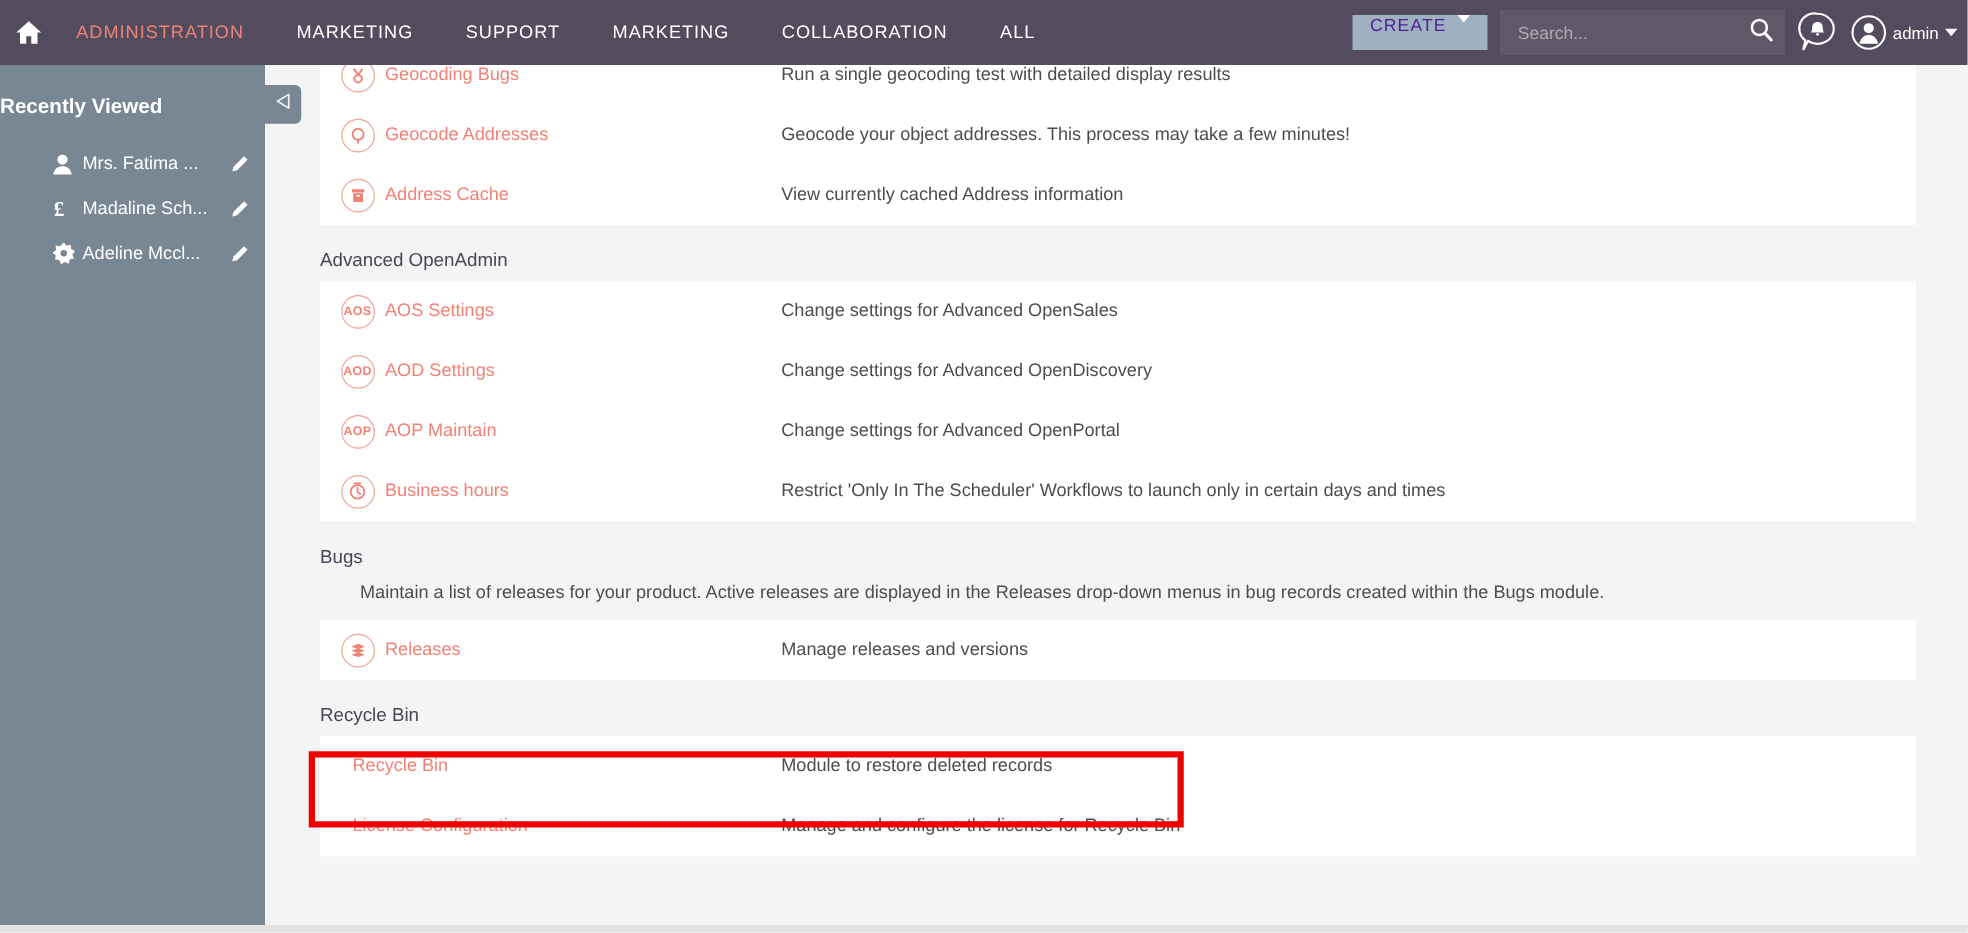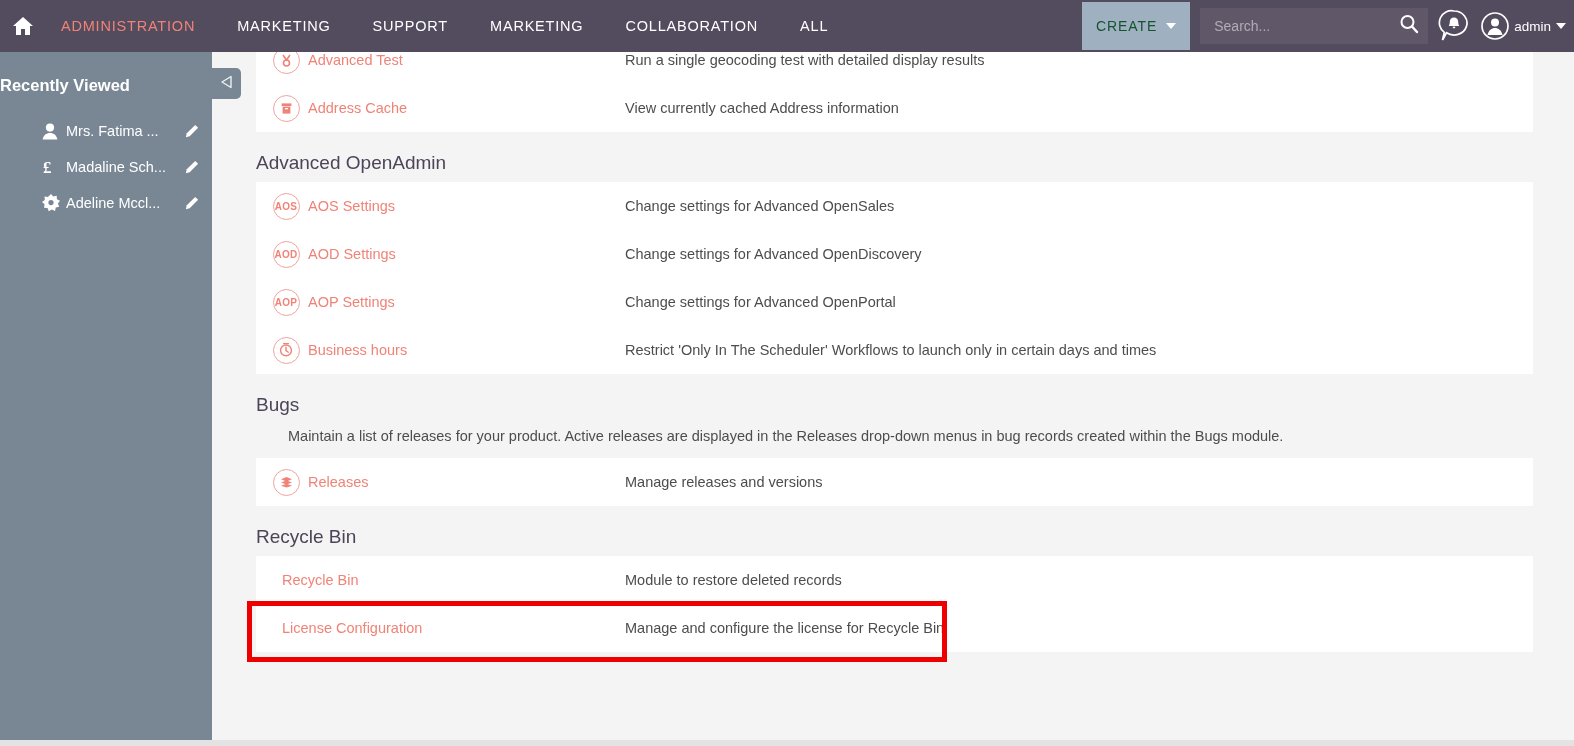--- a/index.html
+++ b/index.html
@@ -23,22 +23,22 @@
     padding: 0 21px; height: 52px; line-height: 52px;
     cursor: pointer; white-space: nowrap; font-weight: 400;
   }
   .nav-item.active { color: #f08377; }
 
   .topbar-right {
     position: absolute; right: 0; top: 0; height: 52px;
     display: flex; align-items: center; padding-right: 8px;
   }
   .create-btn {
-    background: #9fb1c1; color: #14532d; font-size: 14px; letter-spacing: 0.9px;
-    height: 48px; padding: 0 14px; display: flex; align-items: center;
+    background: #9fb1c1; color: #4c1d95; font-size: 14px; letter-spacing: 0.9px;
+    height: 28px; padding: 0 14px; display: flex; align-items: flex-start;
     gap: 9px; border: none; cursor: pointer; font-family: inherit;
   }
   .caret-down {
     width: 0; height: 0; border-left: 5px solid transparent;
     border-right: 5px solid transparent; border-top: 6px solid #ffffff;
   }
   .search-wrap {
     margin-left: 10px; width: 228px; height: 36px; background: #605869;
     display: flex; align-items: center; padding: 0 8px 0 14px;
   }
@@ -100,21 +100,21 @@
   }
   .row-title {
     color: #f08377; font-size: 14.5px; white-space: nowrap; cursor: pointer;
   }
   .row-title.no-icon { margin-left: 18px; }
   .row-desc {
     position: absolute; left: 369px; color: #4d4d4d; font-size: 14.5px;
     white-space: nowrap;
   }
   .section-head {
-    color: #4c4558; font-size: 19px; padding: 20px 0 8px 44px;
+    color: #4c4558; font-size: 15px; padding: 20px 0 8px 44px;
   }
   .section-sub {
     color: #4d4d4d; font-size: 14.5px; padding: 4px 0 14px 44px; margin-left: 32px;
   }
 
   
   .highlight-box {
     position: absolute; left: 35px; top: 549px; width: 700px; height: 61px;
     border: 5px solid #ee0000; pointer-events: none; z-index: 20;
   }
@@ -249,24 +249,36 @@
   <div class="panel" style="margin-top:-16px;">
     <div class="row">
       <span class="row-icon">
         <span class="cicon">
           <svg width="15" height="15" viewBox="0 0 15 15" aria-hidden="true">
             <path d="M4 2 l3.5 5 3.5-5" fill="none" stroke="#f08377" stroke-width="1.6"></path>
             <circle cx="7.5" cy="10" r="3" fill="none" stroke="#f08377" stroke-width="1.6"></circle>
           </svg>
         </span>
       </span>
-      <span class="row-title">Advanced Test</span>
+      <span class="row-title">Geocoding Bugs</span>
       <span class="row-desc">Run a single geocoding test with detailed display results</span>
     </div>
 
+    <div class="row">
+      <span class="row-icon">
+        <span class="cicon">
+          <svg width="15" height="15" viewBox="0 0 15 15" aria-hidden="true">
+            <circle cx="7.5" cy="6.4" r="4.4" fill="none" stroke="#f08377" stroke-width="1.5"></circle>
+            <path d="M7.5 10.5 v3.2" stroke="#f08377" stroke-width="1.5"></path>
+          </svg>
+        </span>
+      </span>
+      <span class="row-title">Geocode Addresses</span>
+      <span class="row-desc">Geocode your object addresses. This process may take a few minutes!</span>
+    </div>
 
     <div class="row">
       <span class="row-icon">
         <span class="cicon">
           <svg width="15" height="15" viewBox="0 0 15 15" aria-hidden="true">
             <rect x="2.6" y="2.4" width="9.8" height="2.6" fill="#f08377"></rect>
             <rect x="3.6" y="5.6" width="7.8" height="7" fill="#f08377"></rect>
             <rect x="6" y="7" width="3" height="1.3" fill="#ffffff"></rect>
           </svg>
         </span>
@@ -289,21 +301,21 @@
       <span class="row-icon">
         <span class="cicon">AOD</span>
       </span>
       <span class="row-title">AOD Settings</span>
       <span class="row-desc">Change settings for Advanced OpenDiscovery</span>
     </div>
     <div class="row">
       <span class="row-icon">
         <span class="cicon">AOP</span>
       </span>
-      <span class="row-title">AOP Settings</span>
+      <span class="row-title">AOP Maintain</span>
       <span class="row-desc">Change settings for Advanced OpenPortal</span>
     </div>
     <div class="row">
       <span class="row-icon">
         <span class="cicon">
           <svg width="16" height="16" viewBox="0 0 16 16" aria-hidden="true">
             <circle cx="8" cy="8.4" r="5.4" fill="none" stroke="#f08377" stroke-width="1.4"></circle>
             <path d="M8 5.2 v3.4 l2.3 1.6" fill="none" stroke="#f08377" stroke-width="1.4" stroke-linecap="round"></path>
             <path d="M5.6 1.6 h4.8" stroke="#f08377" stroke-width="1.4" stroke-linecap="round"></path>
           </svg>

